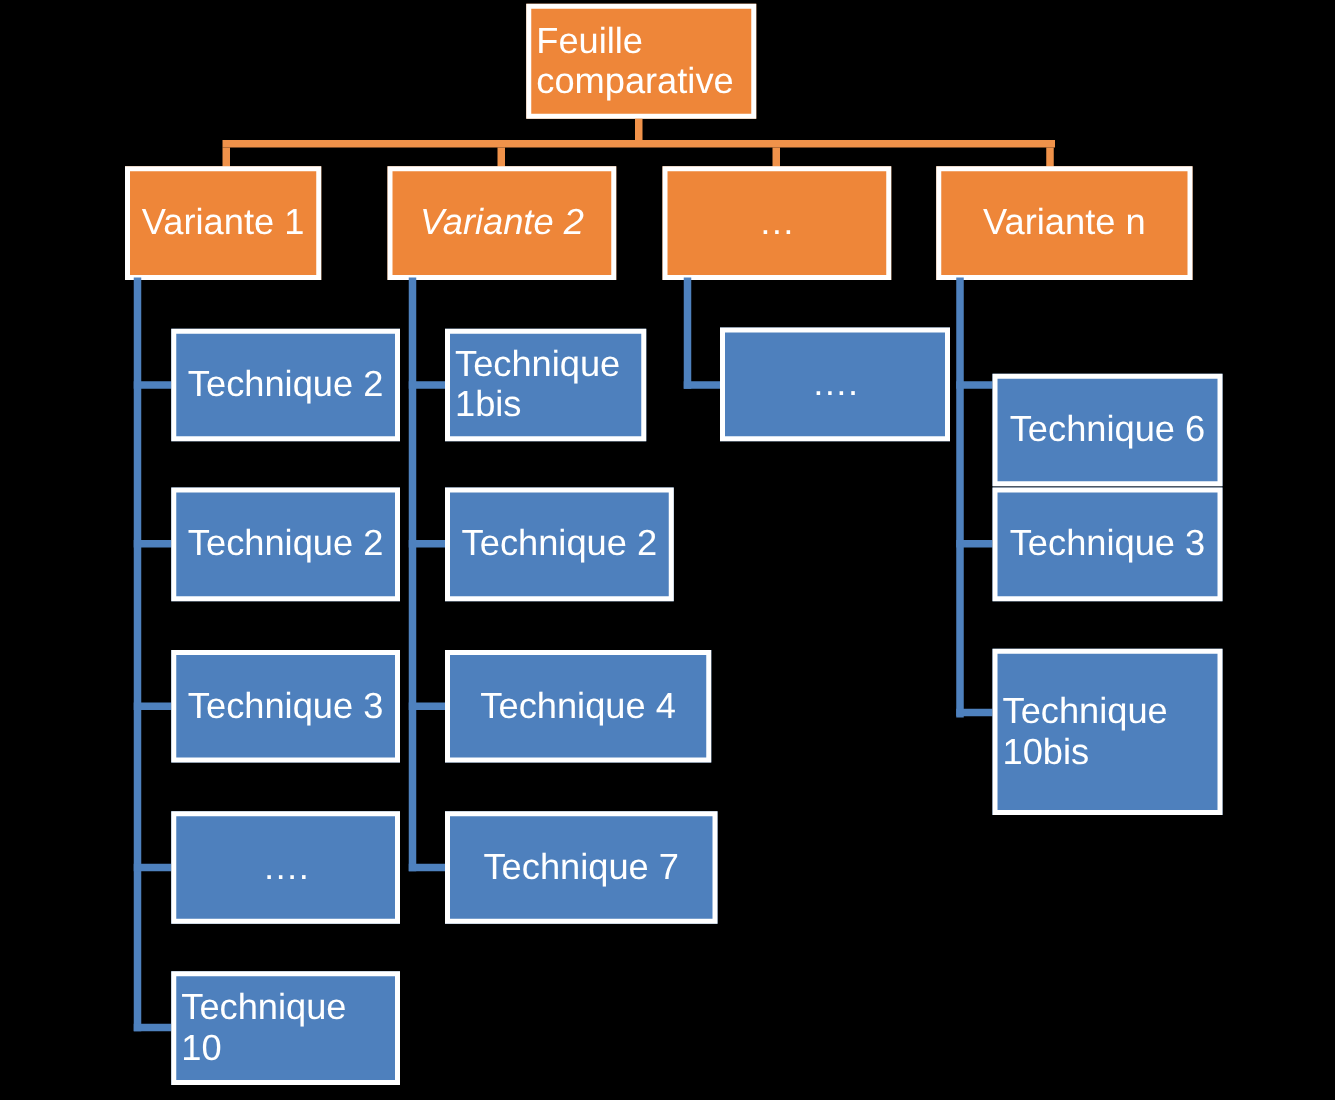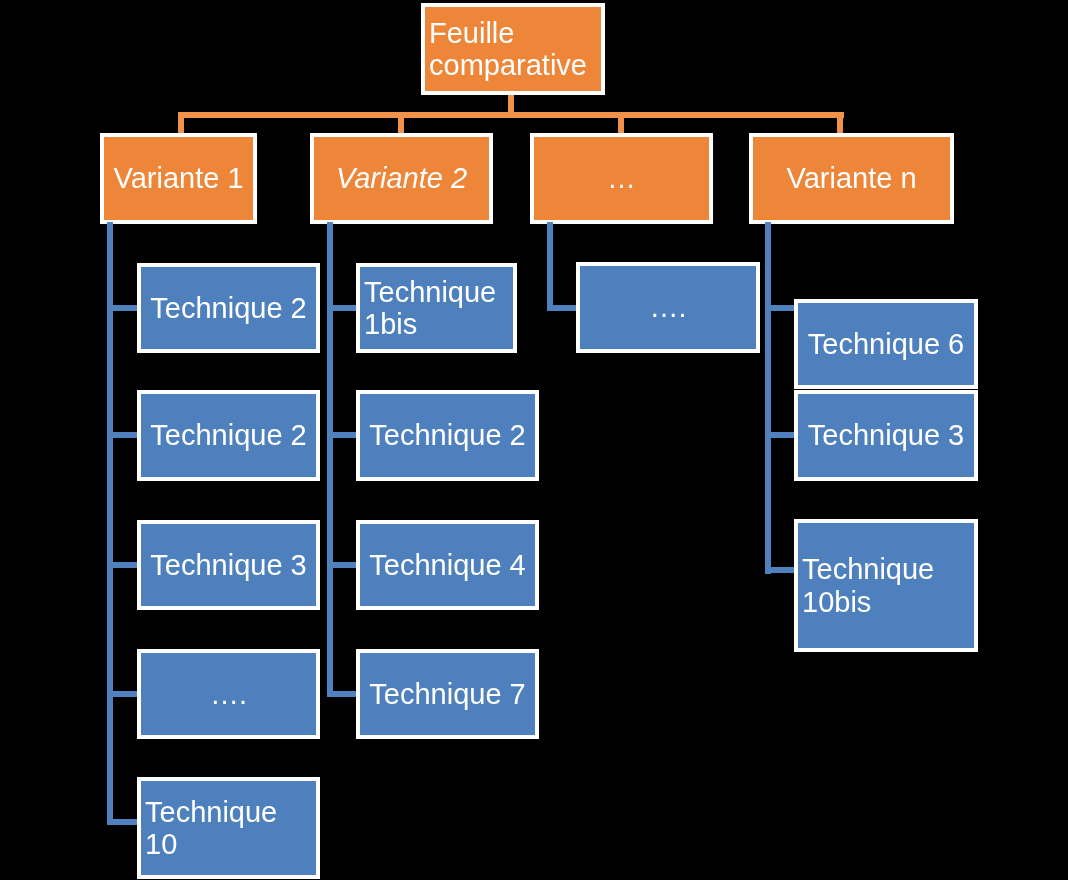--- a/index.html
+++ b/index.html
@@ -71,26 +71,26 @@
 
   <div class="line bline" style="left:765px; top:222px; width:6px; height:352px;"></div>
   <div class="line bline" style="left:765px; top:305px; width:29px; height:6px;"></div>
   <div class="line bline" style="left:765px; top:432px; width:29px; height:6px;"></div>
   <div class="line bline" style="left:765px; top:567px; width:29px; height:6px;"></div>
 
   <div class="box blue" style="left:137px; top:263px; width:183px; height:90px;">Technique 2</div>
   <div class="box blue" style="left:137px; top:390px; width:183px; height:91px;">Technique 2</div>
   <div class="box blue" style="left:137px; top:520px; width:183px; height:90px;">Technique 3</div>
   <div class="box blue" style="left:137px; top:649px; width:183px; height:90px;">….</div>
-  <div class="box blue" style="left:137px; top:777px; width:183px; height:102px;">Technique 10</div>
+  <div class="box blue" style="left:137px; top:777px; width:183px; height:91px;">Technique 10</div>
 
   <div class="box blue" style="left:356px; top:263px; width:161px; height:90px;">Technique 1bis</div>
   <div class="box blue" style="left:356px; top:390px; width:183px; height:91px;">Technique 2</div>
-  <div class="box blue" style="left:356px; top:520px; width:183px; height:90px;">Technique 4</div>
-  <div class="box blue" style="left:356px; top:649px; width:183px; height:90px;">Technique 7</div>
+  <div class="box blue" style="left:356px; top:520px; width:213px; height:90px;">Technique 4</div>
+  <div class="box blue" style="left:356px; top:649px; width:218px; height:90px;">Technique 7</div>
 
   <div class="box blue" style="left:576px; top:262px; width:184px; height:91px;">….</div>
 
   <div class="box blue" style="left:794px; top:263px; width:184px; height:90px;margin-top:36px;">Technique 6</div>
   <div class="box blue" style="left:794px; top:390px; width:184px; height:91px;">Technique 3</div>
   <div class="box blue" style="left:794px; top:519px; width:184px; height:133px;">Technique 10bis</div>
 
 </div>
 
 </body></html>

